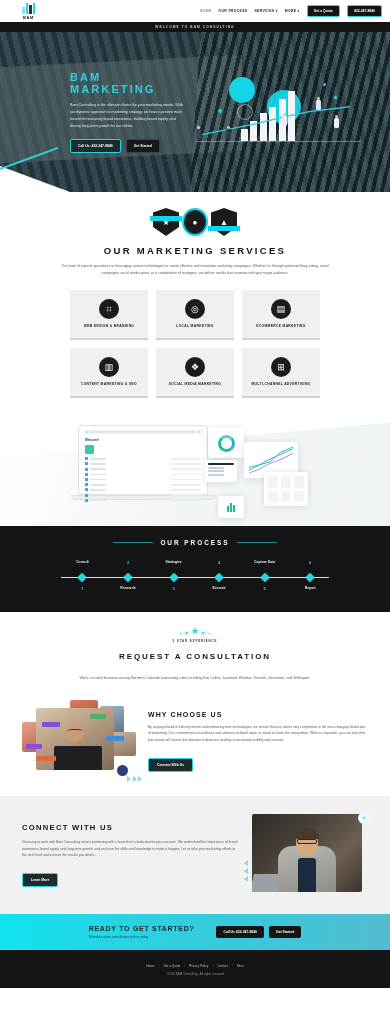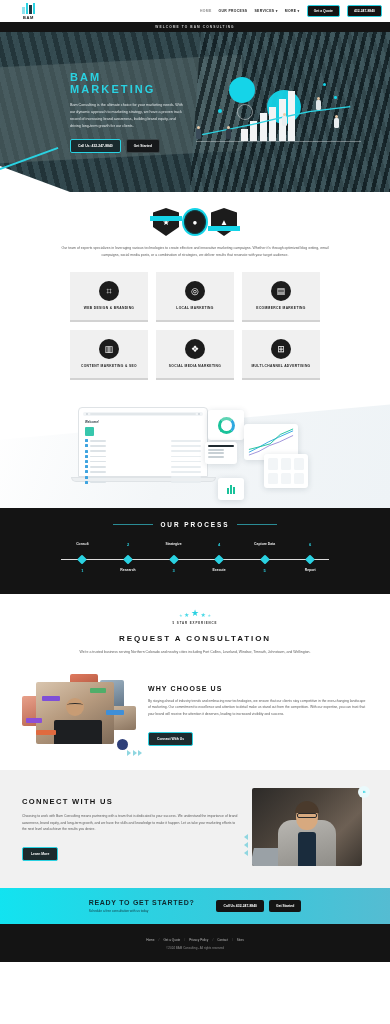--- a/index.html
+++ b/index.html
@@ -191,21 +191,21 @@
   }
 
   
   .consult { background:#fff; padding:15px 0 6px; text-align:center; }
   .stars { display:flex; justify-content:center; align-items:flex-end; gap:1.5px; margin-bottom:3px; }
   .stars span { color:#2ad2e2; line-height:1; }
   .stars span:nth-child(1),.stars span:nth-child(5){font-size:4px;opacity:.6;}
   .stars span:nth-child(2),.stars span:nth-child(4){font-size:6px;opacity:.85;}
   .stars span:nth-child(3){font-size:9px;}
   .stars-cap { font-size:2.9px; letter-spacing:.9px; color:#2f2f2f; font-weight:bold; margin-bottom:9px; }
-  .consult-h { font-size:8px; font-weight:bold; letter-spacing:1.9px; color:#141414; margin-bottom:6px; }
+  .consult-h { font-size:8px; font-weight:bold; letter-spacing:1.9px; color:#141414; margin-bottom:14px; }
   .consult-p { font-size:3.5px; line-height:1.95; color:#5c5c5c; max-width:258px; margin:0 auto; }
 
   
   .why { display:flex; gap:10px; padding:14px 22px 16px; align-items:center; background:#fff; }
   .collage { width:116px; height:78px; position:relative; }
   .collage .main {
     position:absolute; left:14px; top:6px; width:78px; height:62px; border-radius:2px;
     background:linear-gradient(150deg,#d9c5ae 0%,#b79b7f 45%,#7d6a58 100%);
     overflow:hidden;
   }
@@ -390,20 +390,21 @@
             </div>
           </div>
       </div>
       <div class="badge">
         <div class="shield">
             <span class="badge-ico">▲</span>
           </div>
         <div class="badge-ribbon low"></div>
       </div>
     </div>
+    <div class="sec-title">OUR MARKETING SERVICES</div>
     <div class="sec-sub">Our team of experts specializes in leveraging various technologies to create effective and innovative marketing campaigns. Whether it's through optimized blog writing, email campaigns, social media posts, or a combination of strategies, we deliver results that resonate with your target audience.</div>
 
     <div class="cards">
       <div class="card-row">
         <div class="card">
           <div class="card-ico">⌗</div>
           <div class="card-label">WEB DESIGN &amp; BRANDING</div>
         </div>
         <div class="card">
           <div class="card-ico">◎</div>

